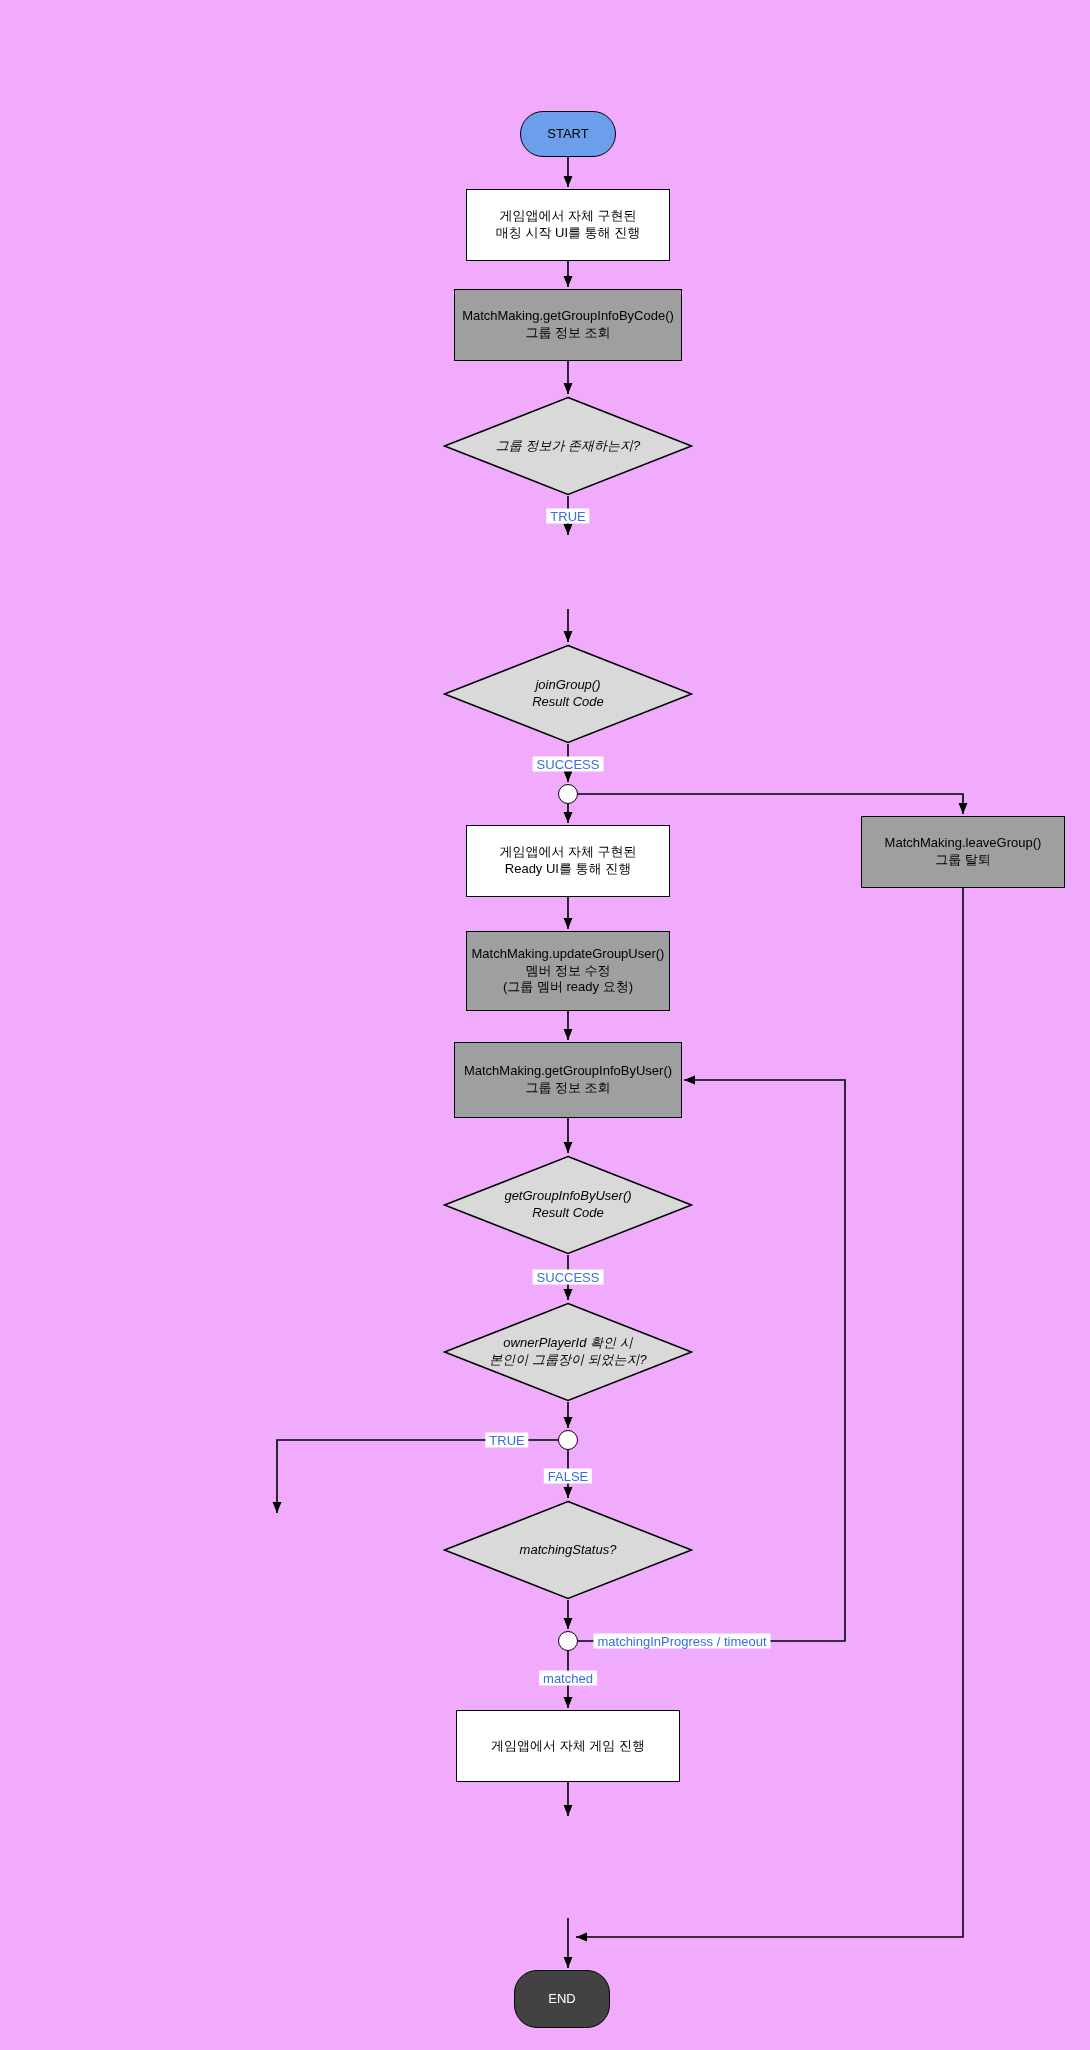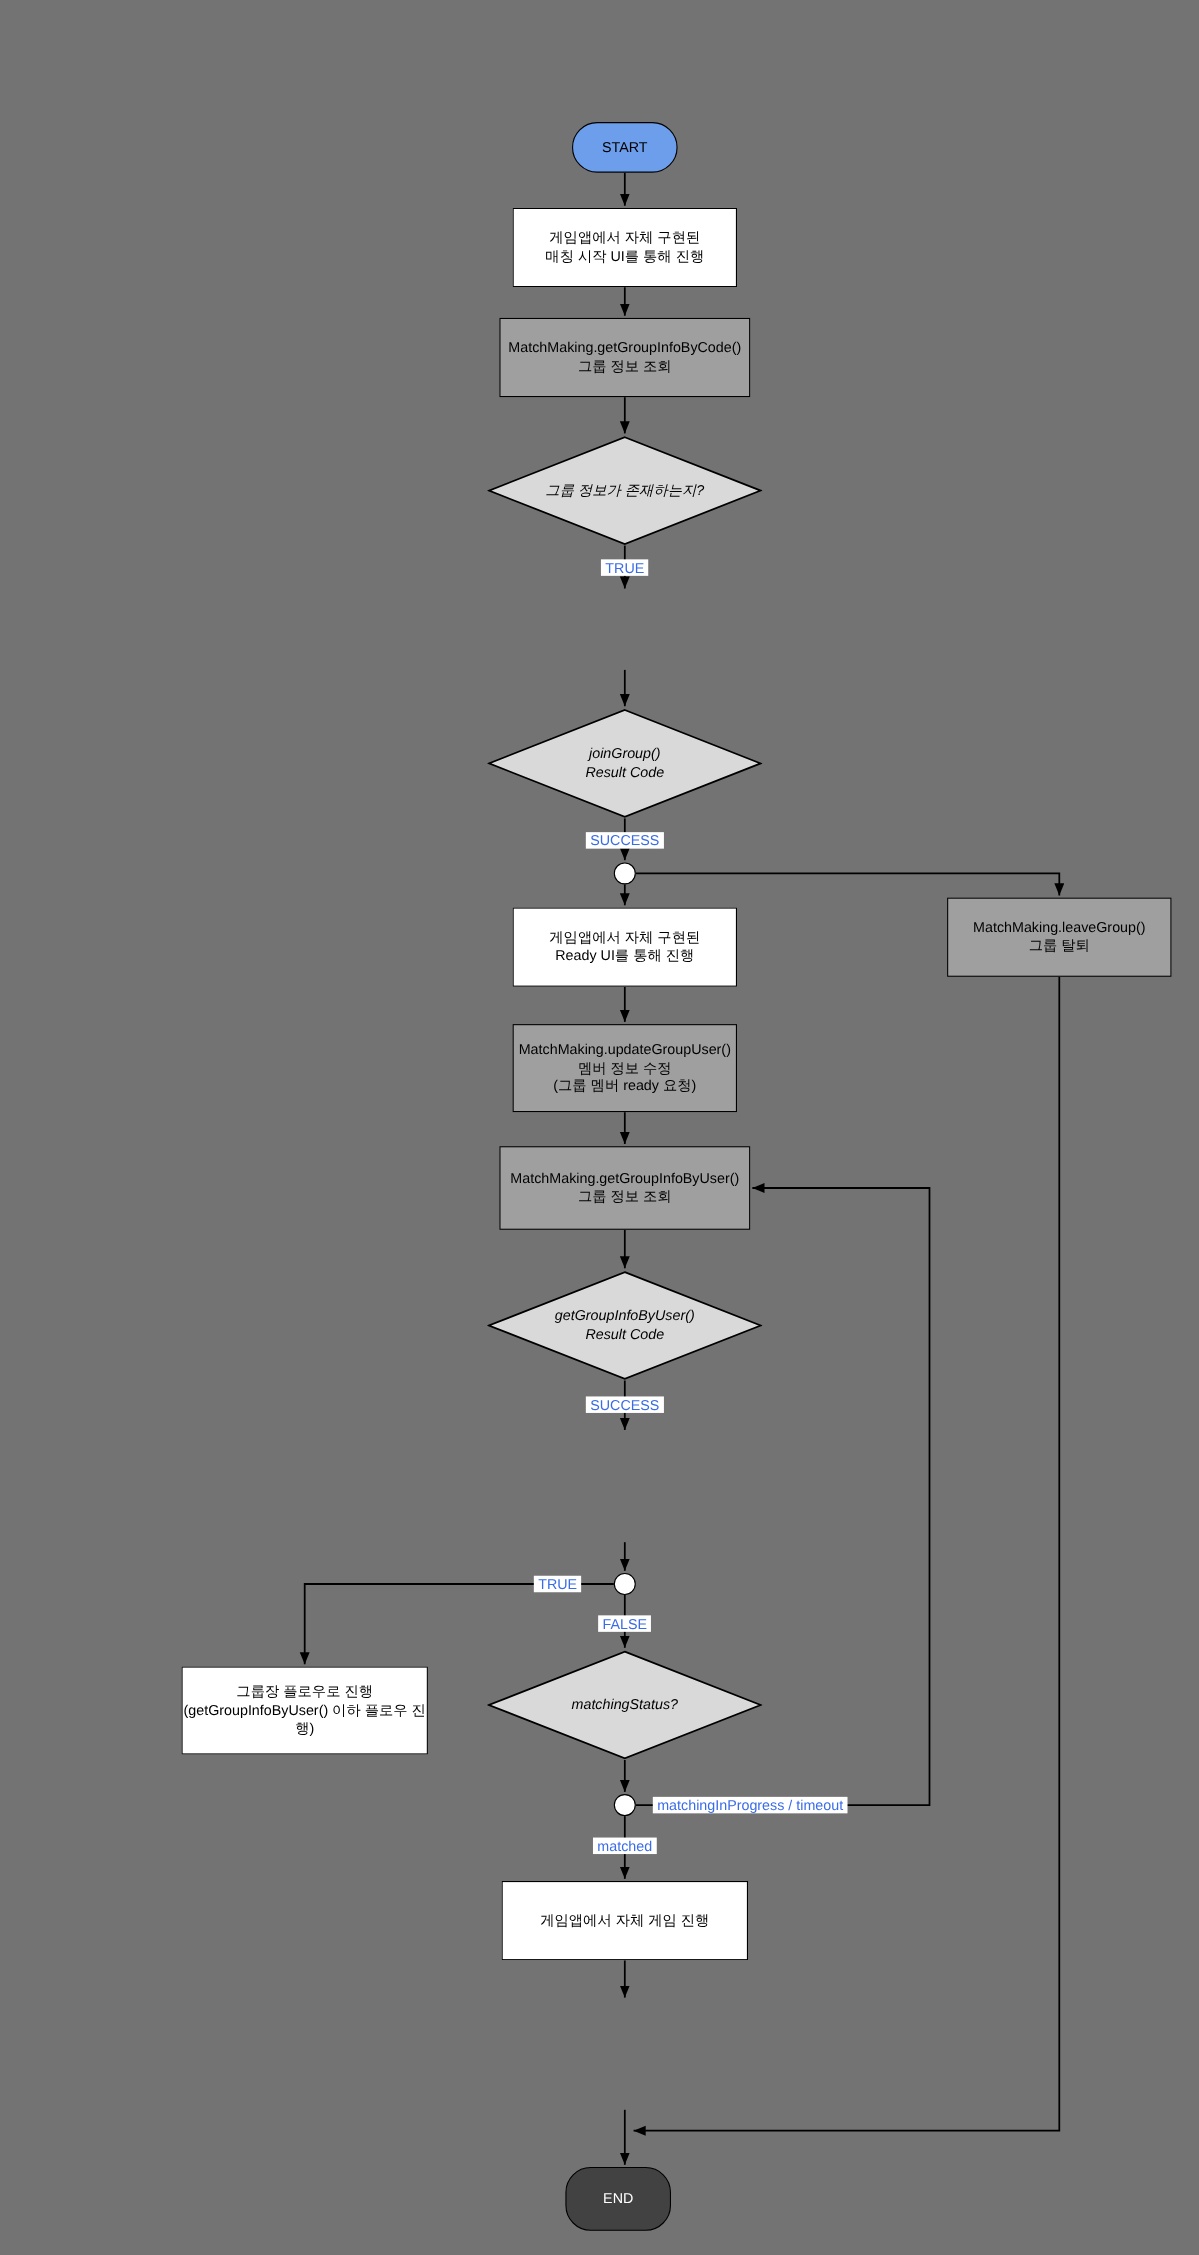--- a/index.html
+++ b/index.html
@@ -1,18 +1,18 @@
 <!DOCTYPE html>
 <html><head>
 <meta charset="utf-8">
 <style>
   * { margin:0; padding:0; box-sizing:border-box; }
   html,body { background:#ffffff; }
   body { font-family:"Liberation Sans", sans-serif; }
-  .canvas { position:relative; width:1090px; height:2050px; background:#737373; overflow:hidden; }
+  .canvas { position:relative; width:1090px; height:2050px; background:#f0abfc; overflow:hidden; }
   .edges { position:absolute; left:0; top:0; width:1090px; height:2050px; }
   .node {
     position:absolute; display:flex; align-items:center; justify-content:center;
     text-align:center; font-size:13px; line-height:1.3; color:#000000;
     white-space:pre-line;
   }
   .process { background:#9f9f9f; border:1.5px solid #000; }
   .io { background:#ffffff; border:1.5px solid #000; }
   .terminal { border-radius:23px; border:1.5px solid #000; font-size:13px; }
   .terminal.start { background:#6d9eeb; color:#000; }
@@ -120,27 +120,30 @@
   </div>
 
   <div class="node diamond" style="left:443px; top:1155px; width:250px; height:100px;">
     <svg class="shape" viewBox="0 0 250 100">
       <polygon points="125,1.5 248.5,50 125,98.5 1.5,50" fill="#d9d9d9" stroke="#000" stroke-width="1.6"></polygon>
     </svg>
     <span class="label">getGroupInfoByUser()
 Result Code</span>
   </div>
 
+  <div class="node diamond" style="left:443px; top:1302px; width:250px; height:100px;">
+    <svg class="shape" viewBox="0 0 250 100">
+      <polygon points="125,1.5 248.5,50 125,98.5 1.5,50" fill="#d9d9d9" stroke="#000" stroke-width="1.6"></polygon>
+    </svg>
+    <span class="label">ownerPlayerId 확인 시
+본인이 그룹장이 되었는지?</span>
+  </div>
 
   <div class="connector-dot" style="left:558px; top:1430px;"></div>
 
-  <div class="node io" style="left:165px; top:1515px; width:224px; height:80px;">
-    <span>그룹장 플로우로 진행
-(getGroupInfoByUser() 이하 플로우 진행)</span>
-  </div>
 
   <div class="node diamond" style="left:443px; top:1500px; width:250px; height:100px;">
     <svg class="shape" viewBox="0 0 250 100">
       <polygon points="125,1.5 248.5,50 125,98.5 1.5,50" fill="#d9d9d9" stroke="#000" stroke-width="1.6"></polygon>
     </svg>
     <span class="label">matchingStatus?</span>
   </div>
 
   <div class="connector-dot" style="left:558px; top:1631px;"></div>
 

